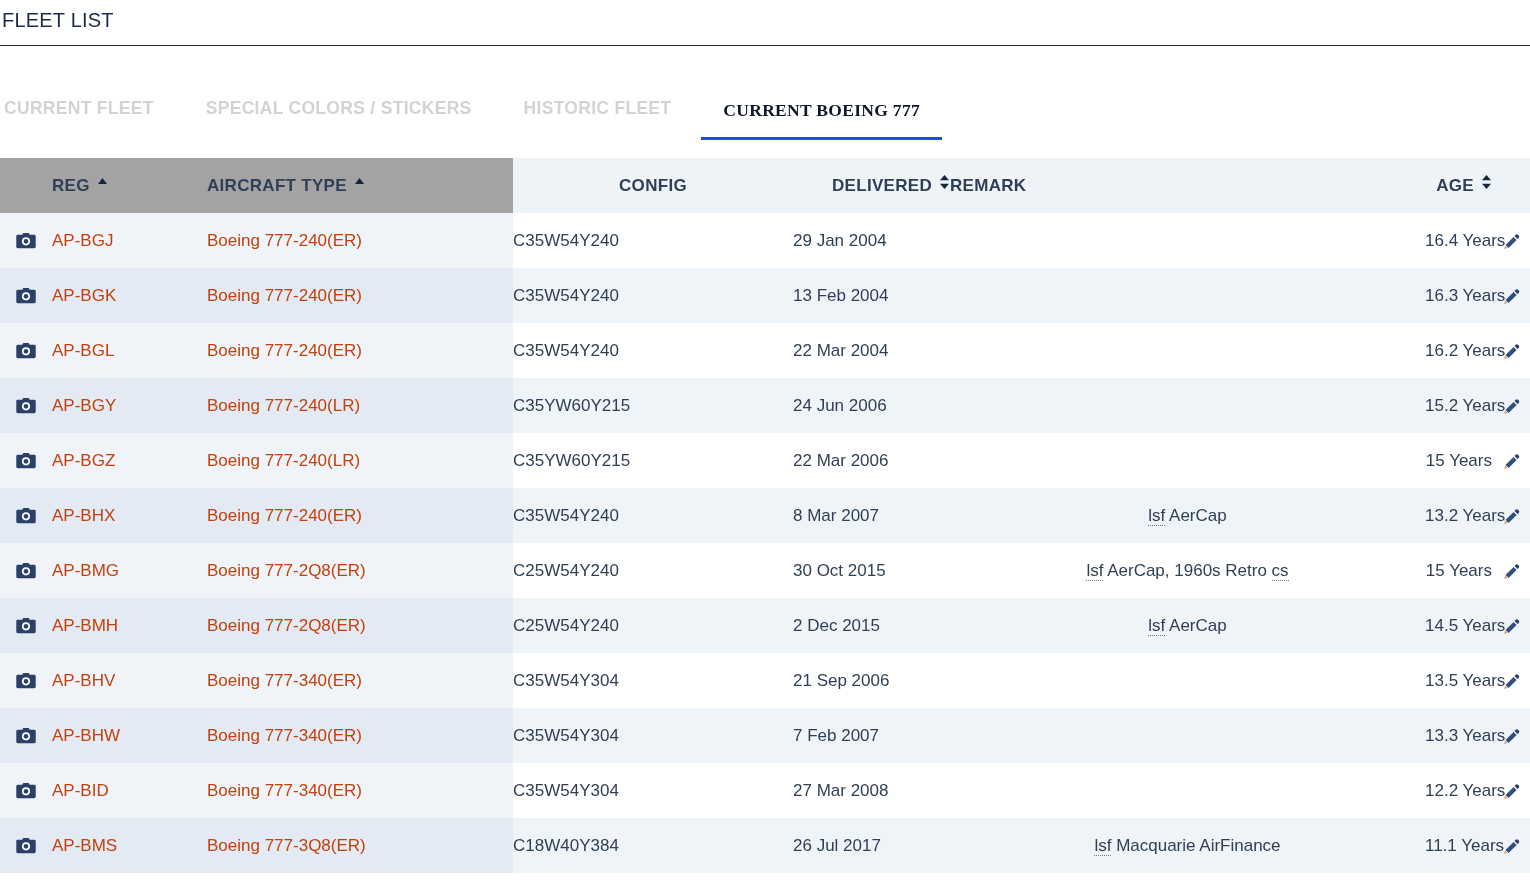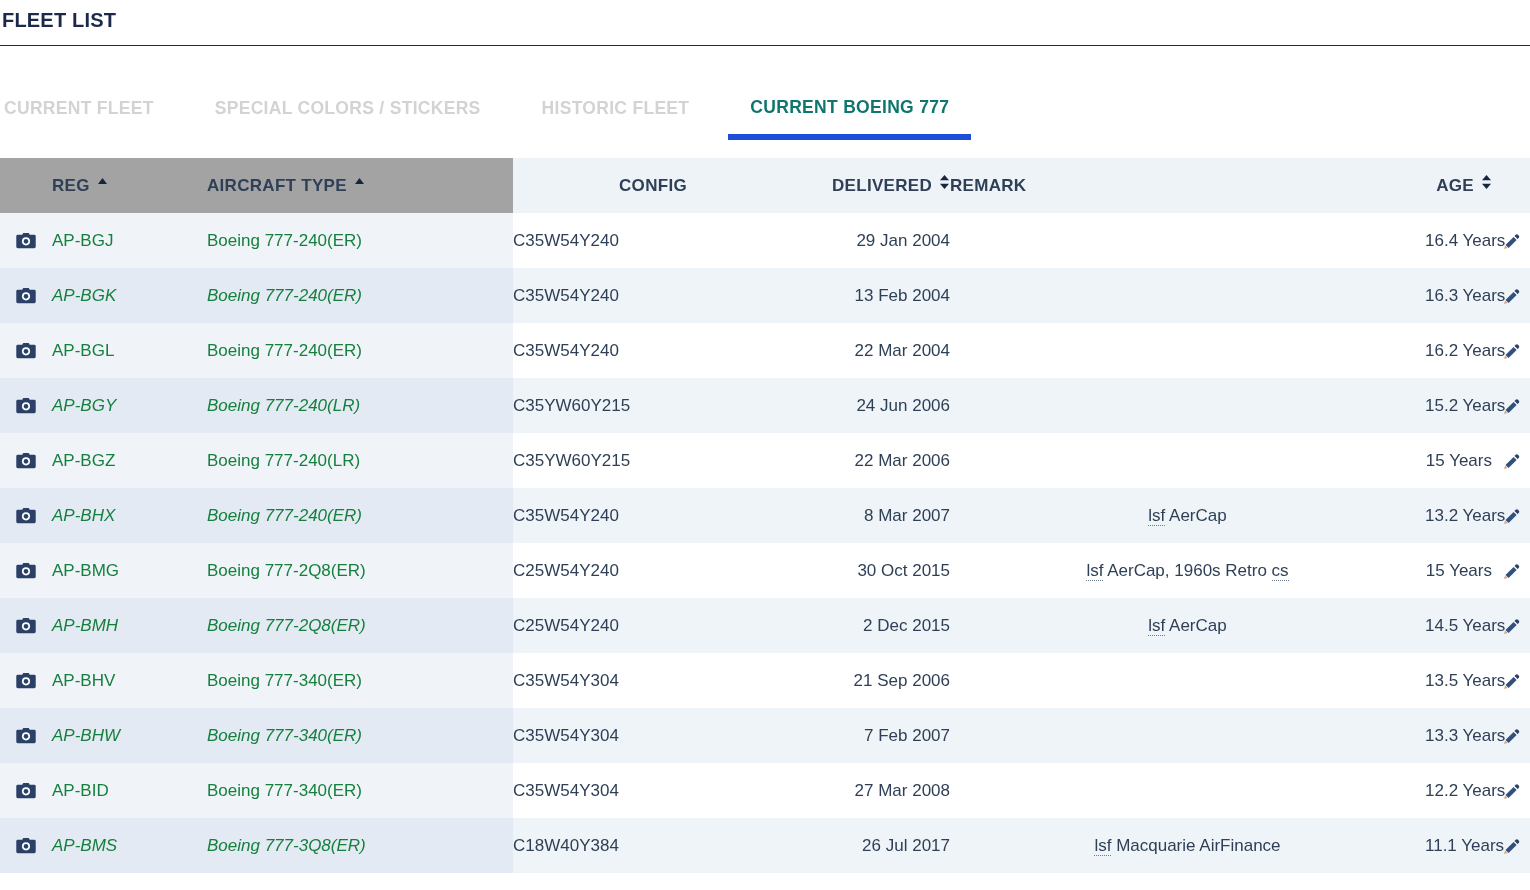--- a/index.html
+++ b/index.html
@@ -9,57 +9,58 @@
     background: #ffffff;
     font-family: "Liberation Sans", sans-serif;
     -webkit-font-smoothing: antialiased;
   }
 
   .page { width: 1530px; position: relative; }
 
   
   .page-title {
     font-size: 20px;
-    font-weight: bold;
+    font-weight: normal;
     letter-spacing: 0.2px;
     color: #1b2a4a;
     padding: 6px 0 0 2px;
     line-height: 28px;
   }
   .title-rule {
     height: 1px;
     background: #2b2b2b;
     margin-top: 11px;
     width: 1530px;
   }
 
   
   .tabs {
     display: flex;
     align-items: flex-end;
     padding: 0;
     margin-top: 36px;
     height: 58px;
-    gap: 17px;
+    gap: 8px;
   }
   .tab {
     font-size: 17.5px;
     font-weight: bold;
     letter-spacing: 0.3px;
     color: #d3d3d3;
     padding: 0 22px 16px 22px;
     cursor: pointer;
     white-space: nowrap;
     line-height: 22px;
     border-bottom: 5px solid transparent;
   }
   .tab:first-child { padding-left: 4px; }
   .tab.active {
-    color: #0f766e;
-    border-bottom: 6px solid #1d4ed8;
+    color: #0f172a;
+    border-bottom: 3px solid #1d4ed8;
+    font-family: Liberation Serif, serif;
   }
 
   
   table.fleet {
     border-collapse: collapse;
     width: 1530px;
     margin-top: 18px;
     table-layout: fixed;
   }
   table.fleet th, table.fleet td {
@@ -106,38 +107,38 @@
     position: relative;
     top: -1px;
     width: 11px;
   }
   .sort svg { display: block; }
 
   
   tbody tr.odd  td { background: #ffffff; }
   tbody tr.even td { background: #eff4f8; }
   tbody tr.odd  td.sorted-col { background: #f0f4f9; }
-  tbody tr.even td.sorted-col { background: #e4eaf3; font-style: italic; }
+  tbody tr.even td.sorted-col { background: #e4eaf3; }
 
   td.td-cam {
     text-align: center;
     background: #f0f4f9 !important;
   }
   tbody tr.even td.td-cam { background: #e4eaf3 !important; }
 
   td.td-reg  { padding-left: 14px; }
   td.td-type { padding-left: 14px; }
   td.td-cfg  { padding-left: 15px; }
-  td.td-del  { text-align: right; }
+  td.td-del  { }
   td.td-rem  { padding-left: 24px; text-align: center; }
   td.td-age  { text-align: right; padding-right: 2px; white-space: nowrap; }
   td.td-edit { text-align: center; }
 
   a.lnk {
-    color: #15803d;
+    color: #c2410c;
     text-decoration: none;
     cursor: pointer;
   }
 
   abbr.abbr {
     text-decoration: none;
     border-bottom: 1px dotted #6b7b90;
     cursor: help;
   }
 

